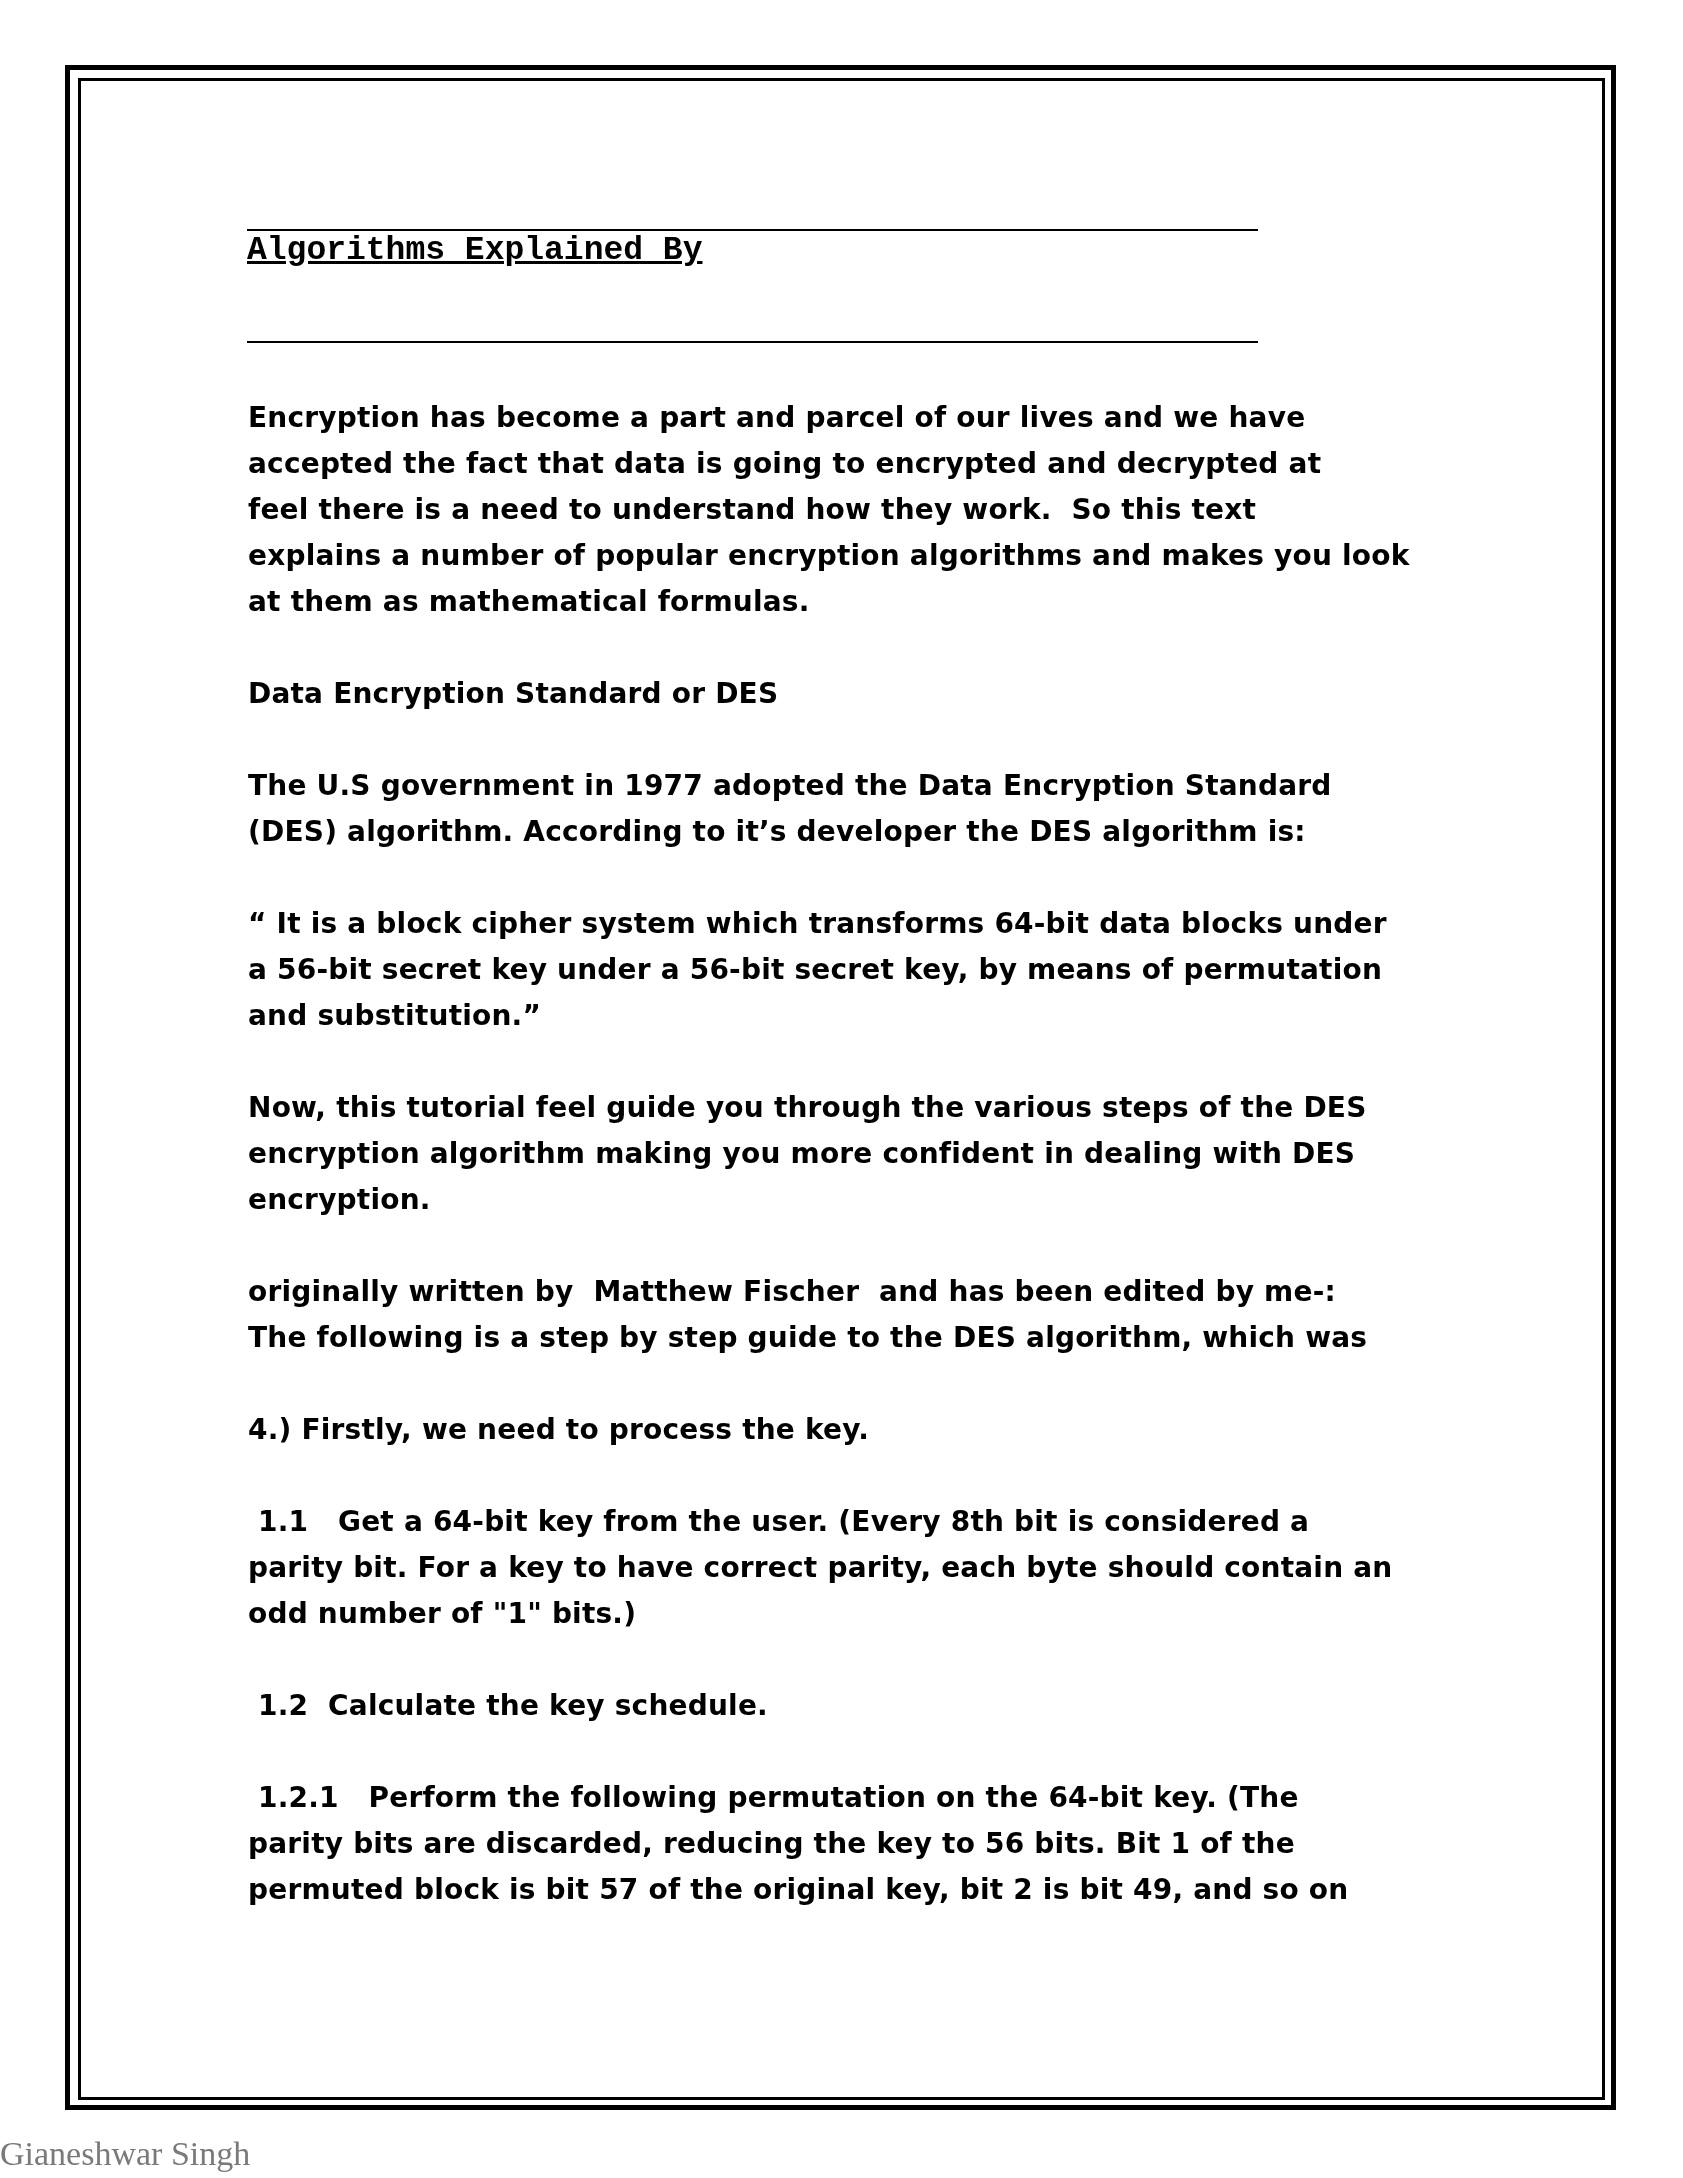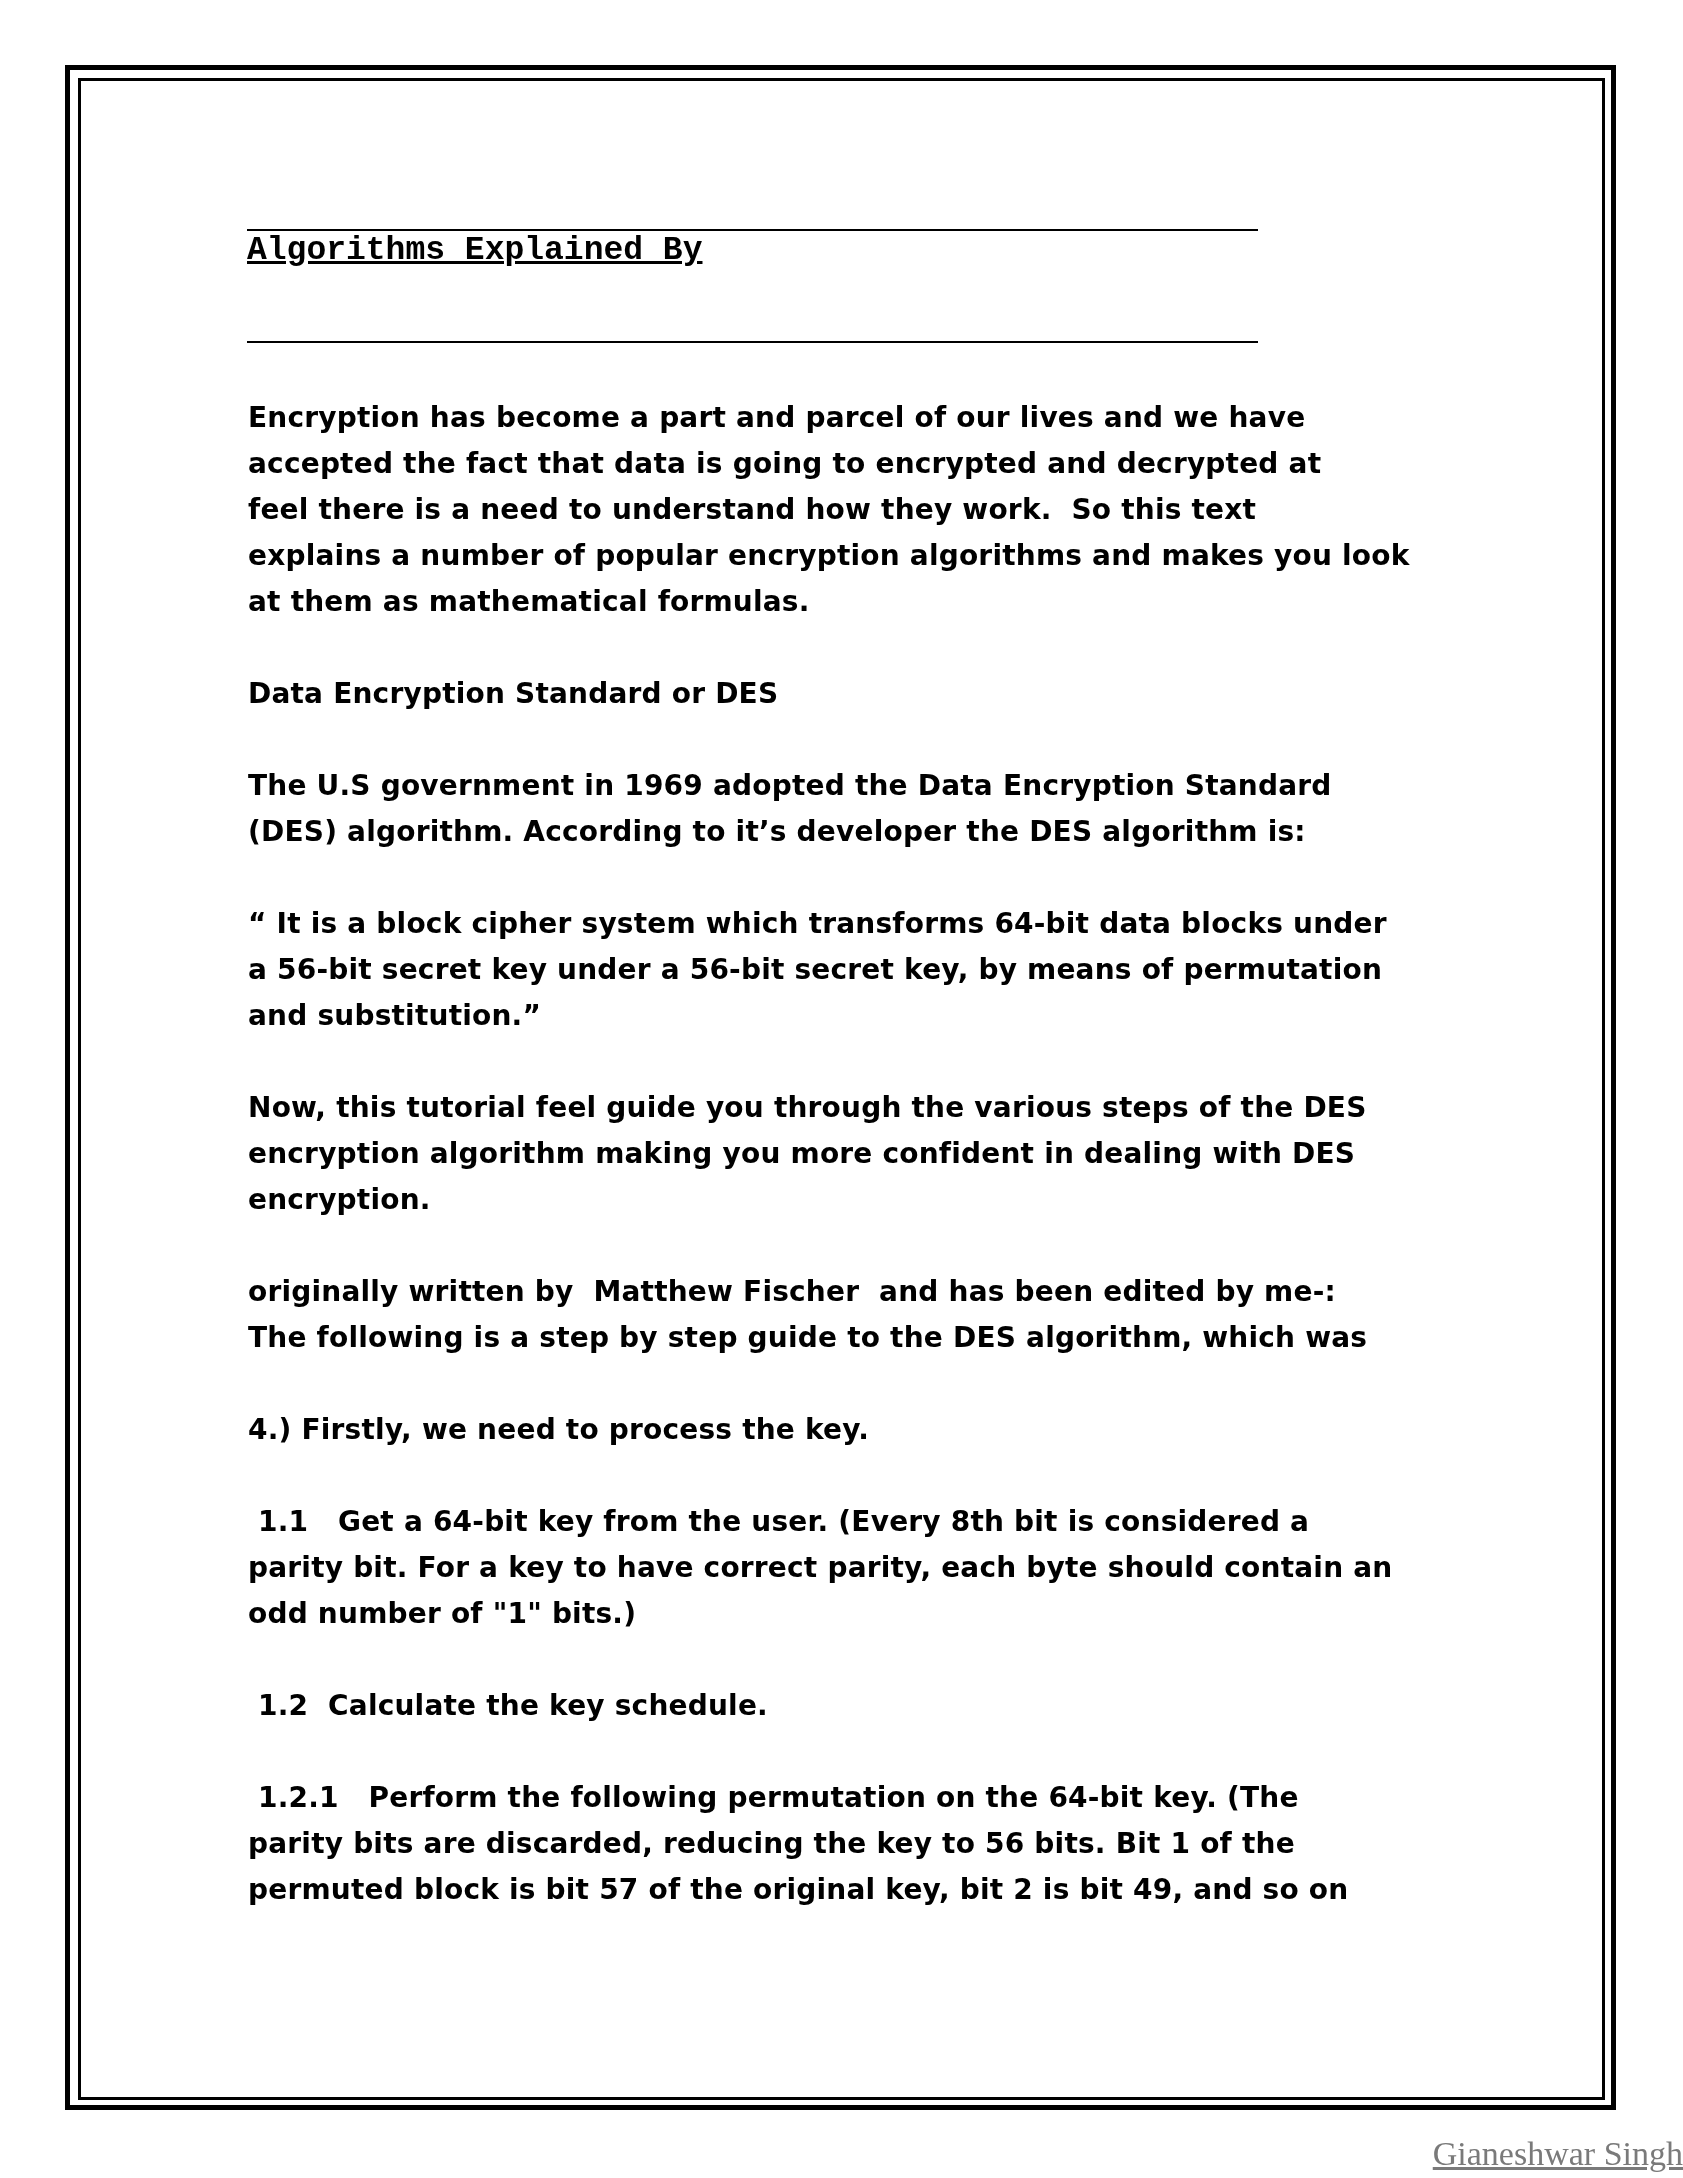--- a/index.html
+++ b/index.html
@@ -72,25 +72,24 @@
     .block {
       display: block;
       margin-bottom: 46px;
       margin-top: 43px;
     }
     .footer {
       position: absolute;
       left: 0;
       width: 1683px;
       top: 2135px;
-      text-align: right;
+      text-align: left;
       font-family: "Liberation Serif", "DejaVu Serif", serif;
       font-size: 34px;
       color: #7a7a7a;
-      text-decoration: underline;
     }
   </style>
 </head>
 <body>
 
 <div class="page-border-outer"></div>
 <div class="page-border-inner"></div>
 
 <div class="rule rule-top"></div>
 <div class="doc-heading">Algorithms Explained By</div>
@@ -103,21 +102,21 @@
     <span class="line">feel there is a need to understand how they work.  So this text</span>
     <span class="line">explains a number of popular encryption algorithms and makes you look</span>
     <span class="line">at them as mathematical formulas.</span>
   </div>
 
   <div class="block">
     <span class="line">Data Encryption Standard or DES</span>
   </div>
 
   <div class="block">
-    <span class="line">The U.S government in 1969 adopted the Data Encryption Standard</span>
+    <span class="line">The U.S government in 1977 adopted the Data Encryption Standard</span>
     <span class="line">(DES) algorithm. According to it’s developer the DES algorithm is:</span>
   </div>
 
   <div class="block">
     <span class="line">“ It is a block cipher system which transforms 64-bit data blocks under</span>
     <span class="line">a 56-bit secret key under a 56-bit secret key, by means of permutation</span>
     <span class="line">and substitution.”</span>
   </div>
 
   <div class="block">

